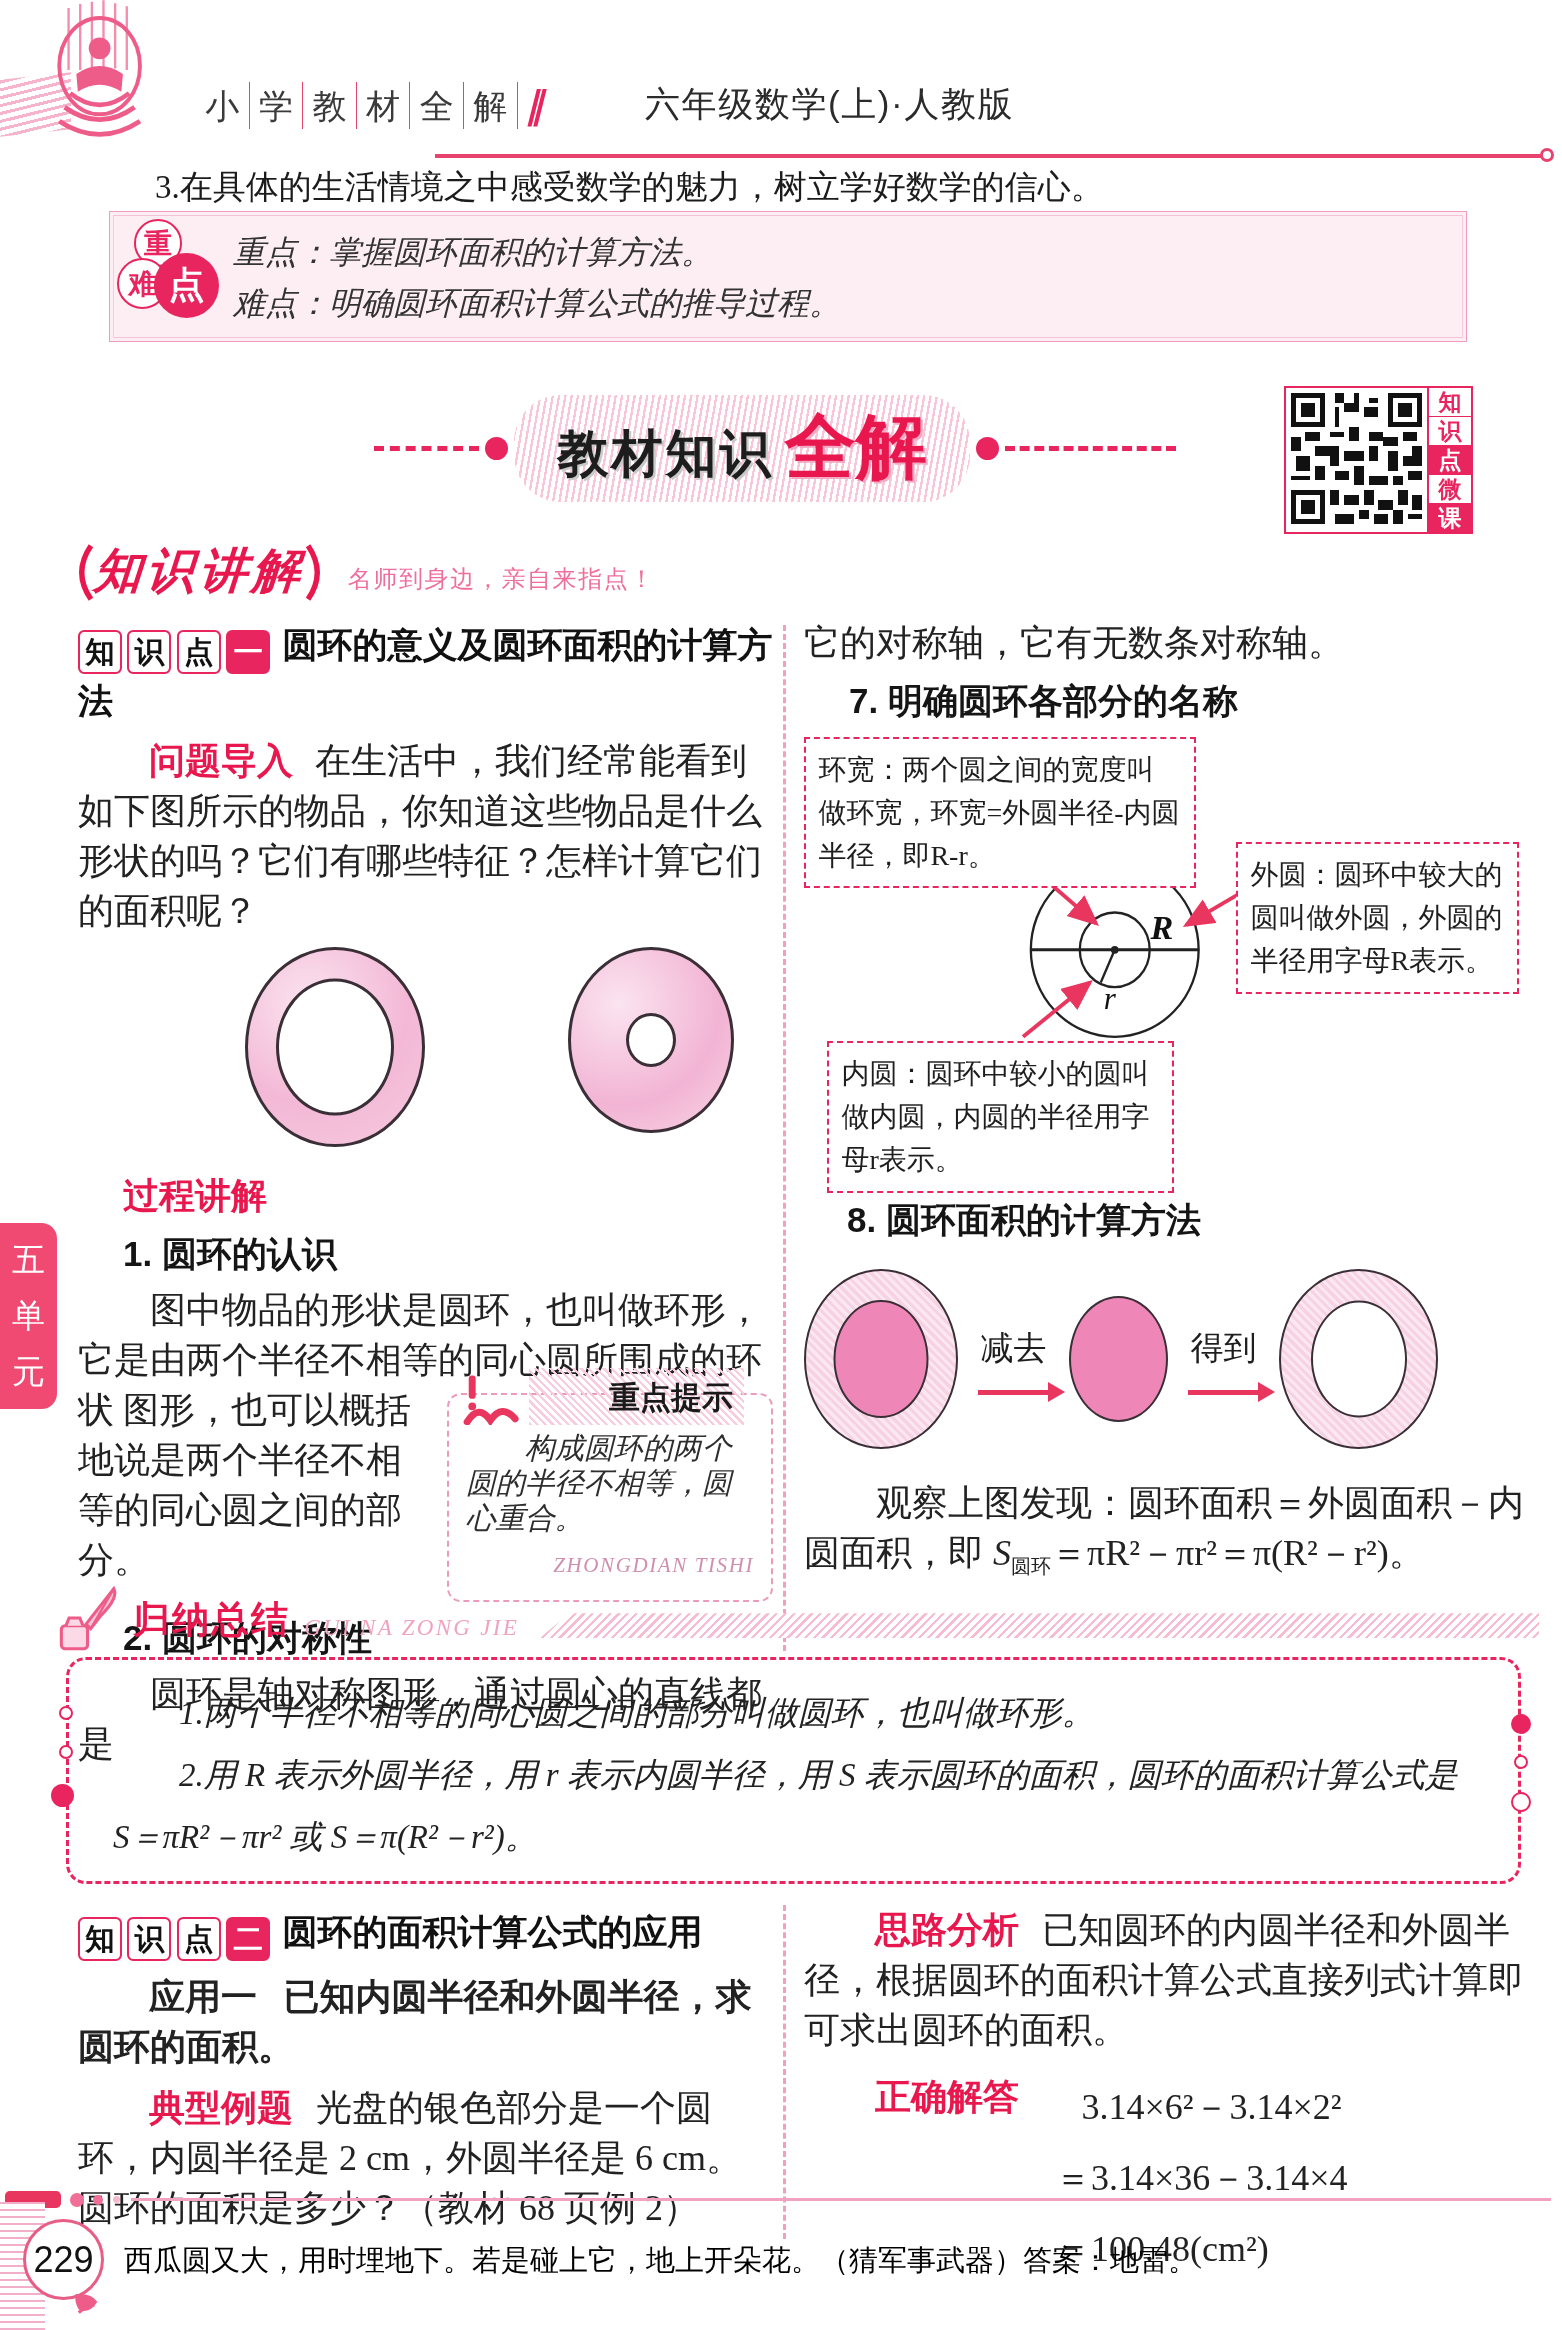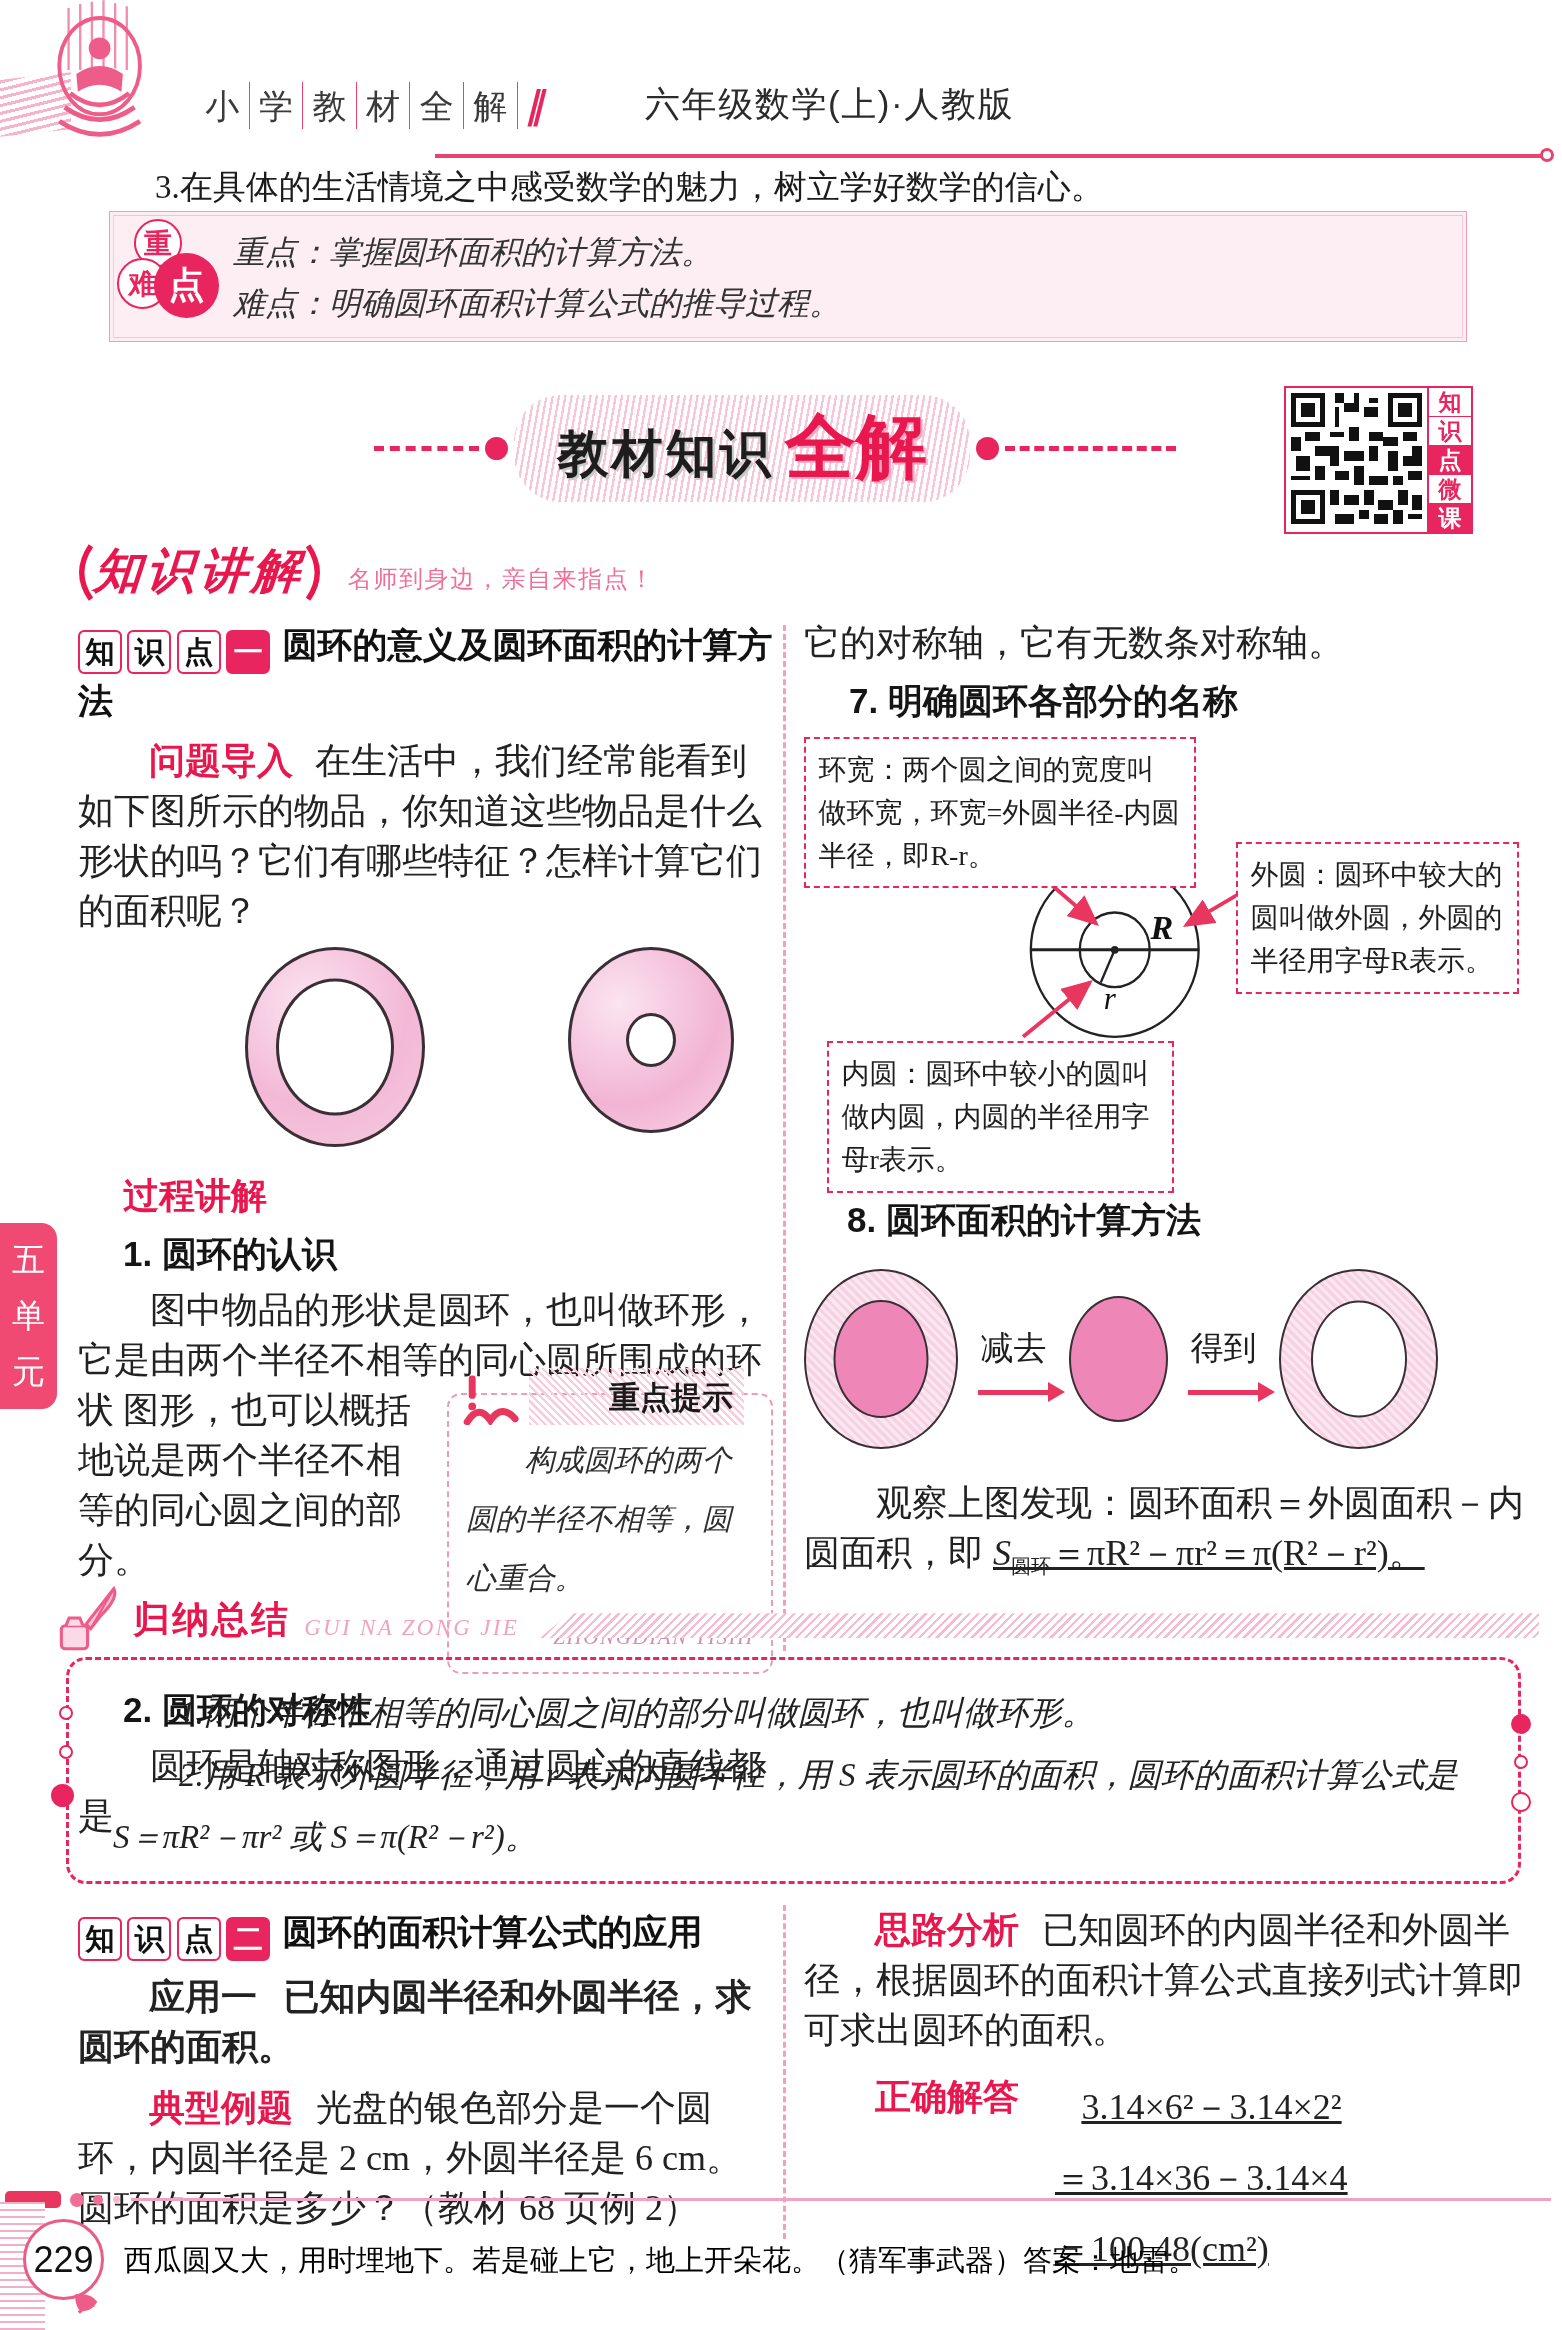--- a/index.html
+++ b/index.html
@@ -103,21 +103,21 @@
     color:#e8184f; margin:14px 0 4.7px 45px; }
   .num-title { font-family:"Liberation Sans",sans-serif; font-weight:bold; font-size:35px;
     color:#151515; margin:7.8px 0 6.2px 45px; }
 
   .tipbox { float:right; width:326px; margin:7.8px 0 6.2px 14px; border:2.3px dashed #eb9cbc;
     border-radius:14px; padding:36px 17px 9.3px 17px; position:relative; }
   .tip-head { position:absolute; left:-4.7px; top:-26.4px; display:flex; align-items:flex-end; }
   .tip-title { font-family:"Liberation Sans",sans-serif; font-weight:bold; font-size:31px; color:#1a1a1a;
     background:repeating-linear-gradient(45deg,#f8cdde 0 2.3px,rgba(255,255,255,0) 2.3px 5.4px);
     padding:4.7px 11px 1.6px 7.8px; }
-  .tip-text { font-style:italic; font-size:29.5px; line-height:59px; color:#2e2e2e; }
+  .tip-text { font-style:italic; font-size:29.5px; line-height:35px; color:#2e2e2e; }
   .tip-sign { display:block; text-align:right; font-style:italic; font-size:21px;
     color:#d08fae; letter-spacing:1.6px; margin-top:4.7px; }
 
   
   .parts { position:relative; height:455px; margin-top:4.7px; }
   .dbox { position:absolute; border:2.3px dashed #e8255f; padding:9.3px 12.4px; font-size:28px;
     line-height:43px; color:#1e1e1e; background:#fff; }
   .parts svg, .parts .dbox { z-index:2; }
   .parts .diagram-svg { position:absolute; left:0; top:0; z-index:1; }
 
@@ -131,21 +131,21 @@
   .cC { position:relative; width:159px; height:180px; border-radius:50%; border:2.3px solid #3a2f36;
     background:repeating-linear-gradient(45deg,#f7d2e3 0 3.1px,#fbe7f1 3.1px 6.2px); }
   .cC .in { position:absolute; left:50%; top:50%; transform:translate(-50%,-50%);
     width:96px; height:117px; border-radius:50%; background:#fff; border:2.3px solid #3a2f36; }
   .step { display:flex; flex-direction:column; align-items:center; gap:17px; }
   .step .lbl { font-size:33px; color:#1e1e1e; }
   .arrow-r { position:relative; width:71px; height:5.4px; background:#e8365f; }
   .arrow-r::after { content:""; position:absolute; right:-15.5px; top:-7.8px;
     border-left:17px solid #e8365f; border-top:10px solid transparent; border-bottom:10px solid transparent; }
 
-  .math { font-family:"Liberation Serif",serif;text-decoration:underline; }
+  .math { font-family:"Liberation Serif",serif; }
   .math i { font-style:italic; }
   sub.small { font-size:20px; }
 
   
   .sum-head { left:47px; top:1584px; display:flex; align-items:center; width:1500px; }
   .sum-title { font-family:"Liberation Sans",sans-serif; font-weight:bold; font-size:37px;
     color:#e8184f; margin-left:11px; letter-spacing:2.3px; }
   .sum-pinyin { font-style:italic; font-size:23px; color:#f0a3c0; margin:17px 0 0 14px; letter-spacing:2.3px; }
   .sum-bar { flex:1; height:25px; margin:12.4px 7.8px 0 20px;
     background:repeating-linear-gradient(135deg,#f6bcd1 0 2.3px,#ffffff 2.3px 6.2px);

